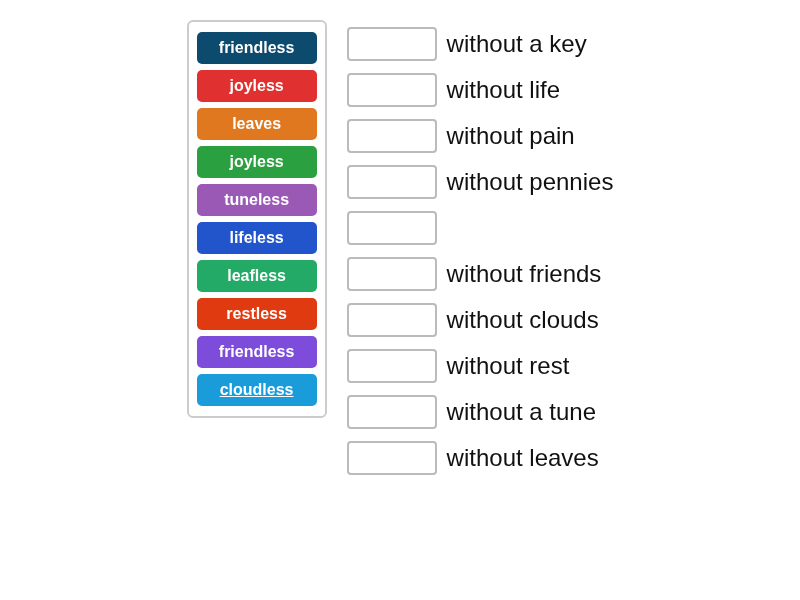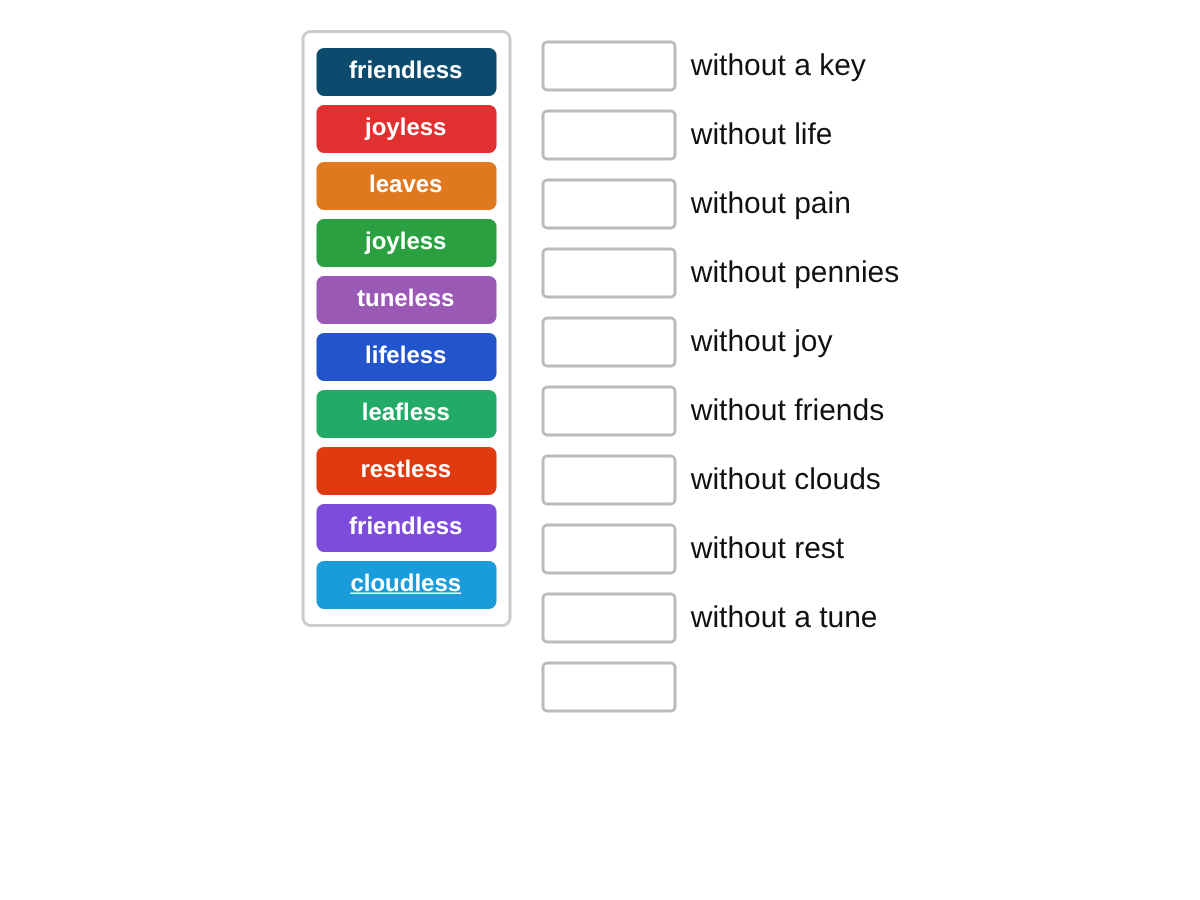--- a/index.html
+++ b/index.html
@@ -57,21 +57,21 @@
     }
     .drop-box {
       width: 90px;
       height: 34px;
       border: 2px solid #bbb;
       border-radius: 4px;
       background: #fff;
       flex-shrink: 0;
     }
     .match-label {
-      font-size: 20px;
+      font-size: 24px;
       color: #111;
       white-space: nowrap;
     }
   </style>
 </head>
 <body>
 
 <div class="container">
   <div class="left-column" id="badge-list">
       <div class="word-badge" style="background-color: #0c4a6e;">friendless</div>
@@ -97,35 +97,35 @@
       <div class="match-row">
         <div class="drop-box"></div>
         <span class="match-label">without pain</span>
       </div>
       <div class="match-row">
         <div class="drop-box"></div>
         <span class="match-label">without pennies</span>
       </div>
       <div class="match-row">
         <div class="drop-box"></div>
-        <span class="match-label">without joy</span>
       </div>
       <div class="match-row">
         <div class="drop-box"></div>
         <span class="match-label">without friends</span>
       </div>
       <div class="match-row">
         <div class="drop-box"></div>
         <span class="match-label">without clouds</span>
       </div>
       <div class="match-row">
         <div class="drop-box"></div>
         <span class="match-label">without rest</span>
       </div>
       <div class="match-row">
         <div class="drop-box"></div>
         <span class="match-label">without a tune</span>
       </div>
       <div class="match-row">
         <div class="drop-box"></div>
+        <span class="match-label">without leaves</span>
       </div>
     </div>
 </div>
 
 </body></html>

